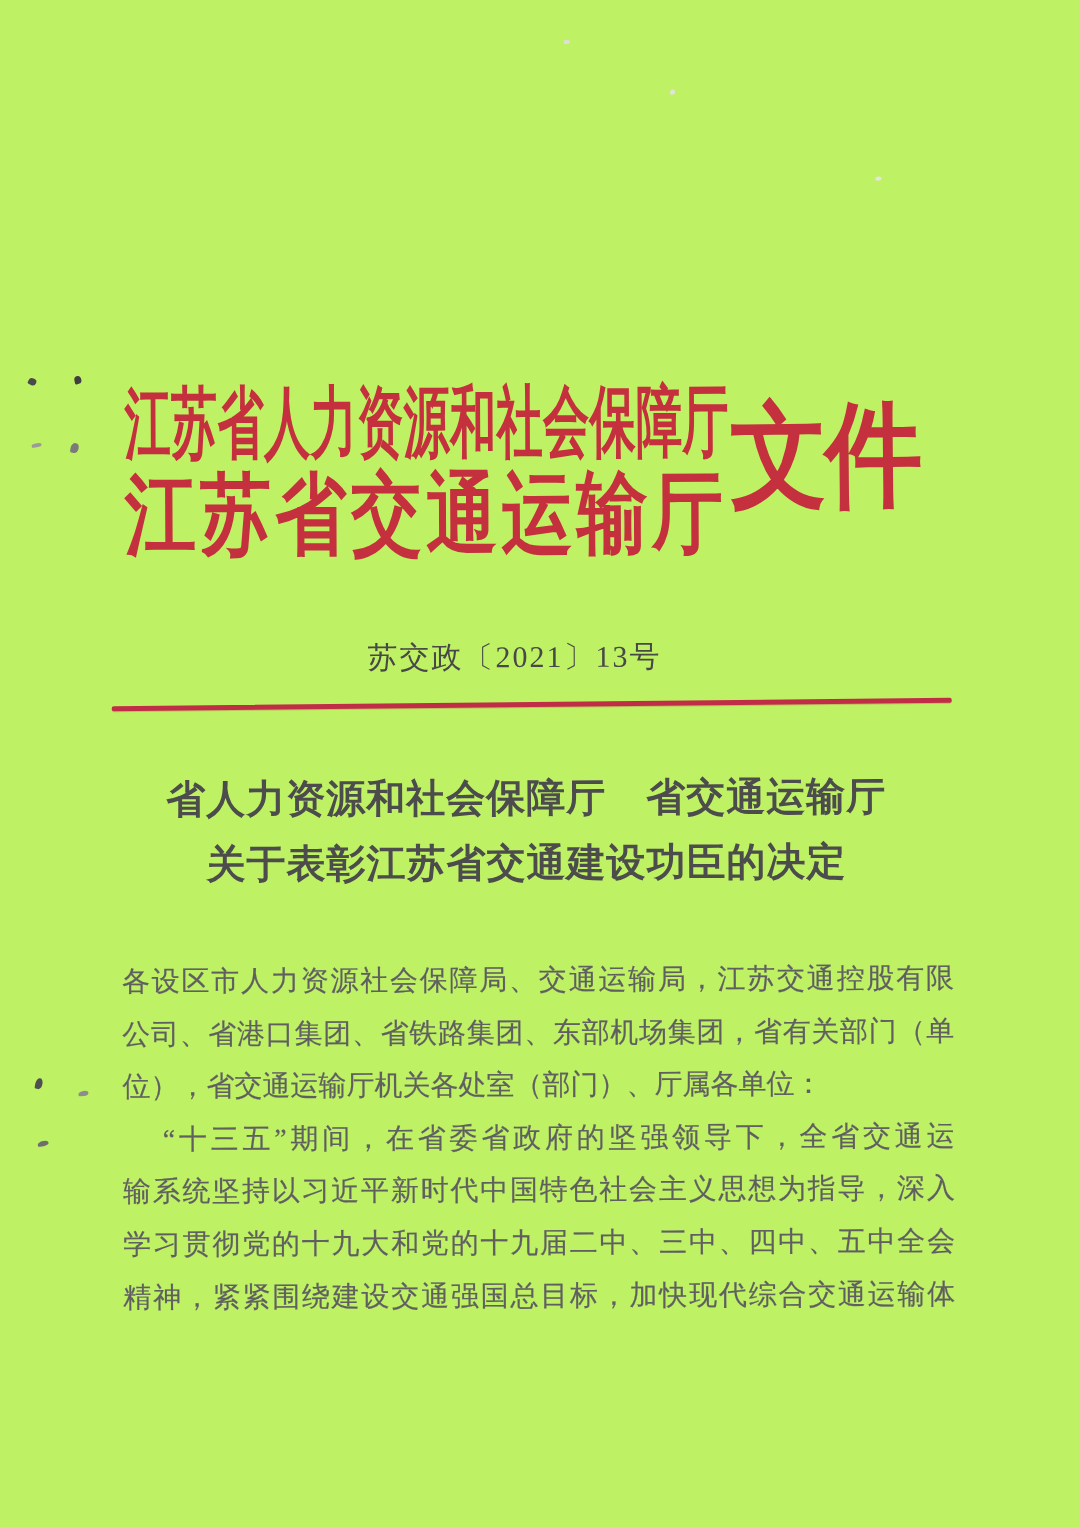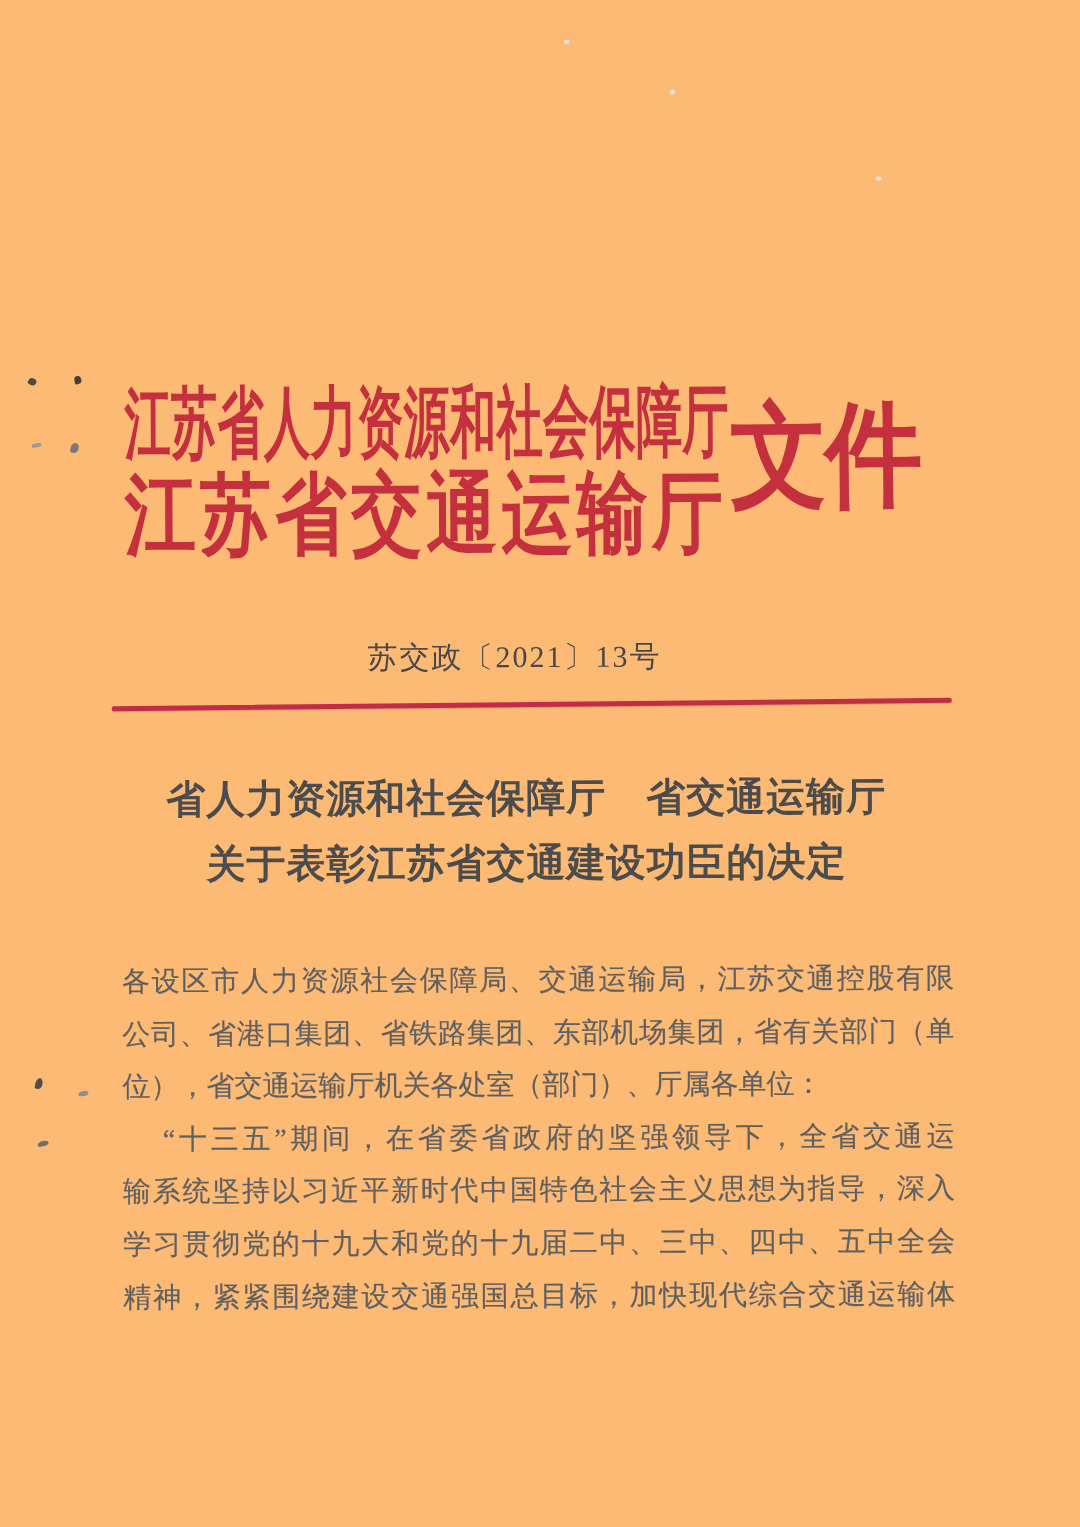--- a/index.html
+++ b/index.html
@@ -4,21 +4,21 @@
 <style>
   html, body {
     margin: 0;
     padding: 0;
     background: #ffffff;
   }
   .page {
     position: relative;
     width: 1080px;
     height: 1527px;
-    background: #fdba74;
+    background: #bef264;
     overflow: hidden;
     font-family: "Liberation Serif", "DejaVu Serif", serif;
   }
   .content {
     position: absolute;
     inset: 0;
     transform: rotate(-0.25deg);
     transform-origin: 50% 50%;
   }
 

